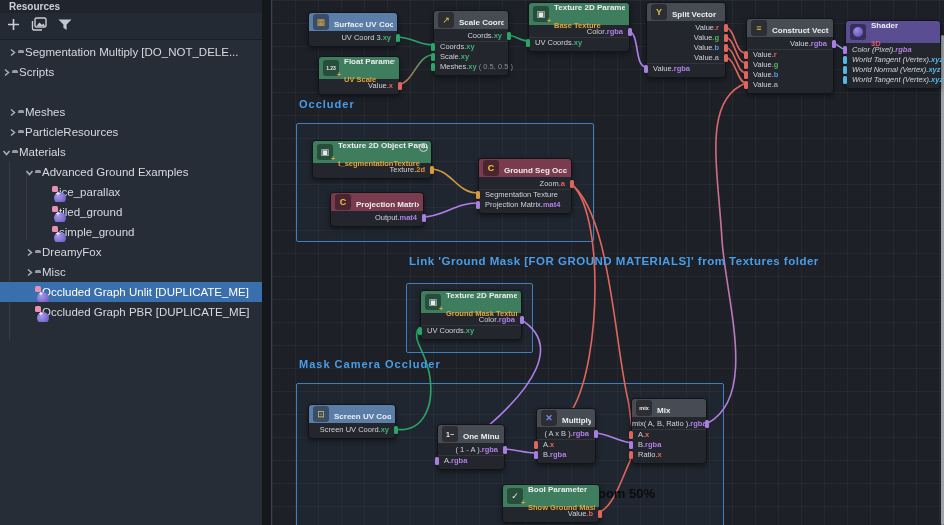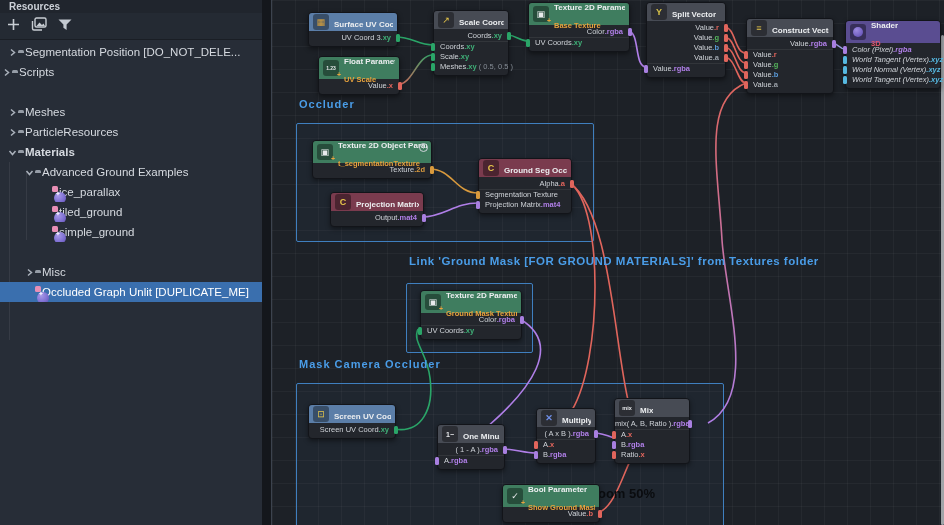--- a/index.html
+++ b/index.html
@@ -102,21 +102,21 @@
     <div id="tree">
       <div class="guide" style="left:9px;top:122px;height:178px;"></div>
       <div class="guide" style="left:26px;top:132px;height:68px;"></div>
     <div class="trow" style="top: 2px; padding-left: 6px;">
           <span class="chev">
             <svg width="9" height="9" viewBox="0 0 9 9">
               <path d="M3 1.5 L6.5 4.5 L3 7.5" fill="none" stroke="#aab1bb" stroke-width="1.5"></path>
             </svg>
           </span>
           <span class="ticon"><span class="folder"></span></span>
-          <span>Segmentation Position [DO_NOT_DELE...</span>
+          <span>Segmentation Multiply [DO_NOT_DELE...</span>
         </div>
         <div class="trow" style="top: 22px; ">
           <span class="chev">
             <svg width="9" height="9" viewBox="0 0 9 9">
               <path d="M3 1.5 L6.5 4.5 L3 7.5" fill="none" stroke="#aab1bb" stroke-width="1.5"></path>
             </svg>
           </span>
           <span class="ticon"><span class="folder"></span></span>
           <span>Scripts</span>
         </div>
@@ -131,21 +131,21 @@
         </div>
         <div class="trow" style="top: 82px; padding-left: 6px;">
           <span class="chev">
             <svg width="9" height="9" viewBox="0 0 9 9">
               <path d="M3 1.5 L6.5 4.5 L3 7.5" fill="none" stroke="#aab1bb" stroke-width="1.5"></path>
             </svg>
           </span>
           <span class="ticon"><span class="folder"></span></span>
           <span>ParticleResources</span>
         </div>
-        <div class="trow" style="top: 102px; padding-left: 6px; font-weight: bold;">
+        <div class="trow" style="top: 102px; ">
           <span class="chev">
             <svg width="9" height="9" viewBox="0 0 9 9">
               <path d="M1.5 3 L4.5 6.5 L7.5 3" fill="none" stroke="#aab1bb" stroke-width="1.5"></path>
             </svg>
           </span>
           <span class="ticon"><span class="folder"></span></span>
           <span>Materials</span>
         </div>
         <div class="trow" style="top: 122px; padding-left: 23px;">
           <span class="chev">
@@ -164,33 +164,47 @@
         <div class="trow" style="top: 162px; padding-left: 40px;">
           <span class="chev"></span>
           <span class="ticon"><span class="mat"><span class="orb"></span><span class="spark">✦</span><span class="chip"></span></span></span>
           <span>tiled_ground</span>
         </div>
         <div class="trow" style="top: 182px; padding-left: 40px;">
           <span class="chev"></span>
           <span class="ticon"><span class="mat"><span class="orb"></span><span class="spark">✦</span><span class="chip"></span></span></span>
           <span>simple_ground</span>
         </div>
+        <div class="trow" style="top: 202px; padding-left: 23px;">
+          <span class="chev">
+            <svg width="9" height="9" viewBox="0 0 9 9">
+              <path d="M3 1.5 L6.5 4.5 L3 7.5" fill="none" stroke="#aab1bb" stroke-width="1.5"></path>
+            </svg>
+          </span>
+          <span class="ticon"><span class="folder"></span></span>
+          <span>DreamyFox</span>
+        </div>
         <div class="trow" style="top: 222px; padding-left: 23px;">
           <span class="chev">
             <svg width="9" height="9" viewBox="0 0 9 9">
               <path d="M3 1.5 L6.5 4.5 L3 7.5" fill="none" stroke="#aab1bb" stroke-width="1.5"></path>
             </svg>
           </span>
           <span class="ticon"><span class="folder"></span></span>
           <span>Misc</span>
         </div>
         <div class="trow selected" style="top: 242px; padding-left: 23px;">
           <span class="chev"></span>
           <span class="ticon"><span class="mat"><span class="orb"></span><span class="spark">✦</span><span class="chip"></span></span></span>
           <span>Occluded Graph Unlit [DUPLICATE_ME]</span>
+        </div>
+        <div class="trow" style="top: 262px; padding-left: 23px;">
+          <span class="chev"></span>
+          <span class="ticon"><span class="mat"><span class="orb"></span><span class="spark">✦</span><span class="chip"></span></span></span>
+          <span>Occluded Graph PBR [DUPLICATE_ME]</span>
         </div>
       </div>
   </div>
   <div id="gutter"></div>
 
   <div id="canvas">
     <div class="group" style="left: 24px; top: 123px; width: 296px; height: 117px;"></div>
       <div class="group" style="left: 134px; top: 283px; width: 125px; height: 68px;"></div>
       <div class="group" style="left: 24px; top: 383px; width: 426px; height: 142px;"></div>
       <svg id="wires" width="672" height="525" viewBox="0 0 672 525">
@@ -343,21 +357,21 @@
         </div>
       </div>
       <div class="node" style="left: 206px; top: 158px; width: 92px;">
         <div class="nhead" style="background: rgb(122, 59, 78); height: 18px;">
           <span class="nicon">
             <span style="color:#e8c84a;font-size:9px;font-weight:bold;">C</span>
           </span>
     <span class="ntitles"><span class="ntitle">Ground Seg Occluder</span></span>
         </div>
         <div style="padding: 2px 0px 3px;">
-          <div class="nrow out"><span>Alpha</span><span class="sfx" style="color:#e0655c">.a</span><span class="port o" style="background:#e0655c"></span></div>
+          <div class="nrow out"><span>Zoom</span><span class="sfx" style="color:#e0655c">.a</span><span class="port o" style="background:#e0655c"></span></div>
           <div class="nrow in sep"><span>Segmentation Texture</span><span class="port i" style="background:#d99a3d"></span></div>
           <div class="nrow in"><span>Projection Matrix</span><span class="sfx" style="color:#b07fe8">.mat4</span><span class="port i" style="background:#a87fe0"></span></div>
         </div>
       </div>
       <div class="node" style="left: 58px; top: 192px; width: 92px;">
         <div class="nhead" style="background: rgb(122, 59, 78); height: 18px;">
           <span class="nicon">
             <span style="color:#e8c84a;font-size:9px;font-weight:bold;">C</span>
           </span>
     <span class="ntitles"><span class="ntitle">Projection Matrix</span></span>
@@ -408,21 +422,21 @@
             <span style="color:#6f8fe8;font-size:9px;font-weight:bold;">✕</span>
           </span>
     <span class="ntitles"><span class="ntitle">Multiply</span></span>
         </div>
         <div style="padding: 2px 0px 3px;">
           <div class="nrow out"><span>( A x B )</span><span class="sfx" style="color:#b07fe8">.rgba</span><span class="port o" style="background:#a87fe0"></span></div>
           <div class="nrow in sep"><span>A</span><span class="sfx" style="color:#e0655c">.x</span><span class="port i" style="background:#e0655c"></span></div>
           <div class="nrow in"><span>B</span><span class="sfx" style="color:#b07fe8">.rgba</span><span class="port i" style="background:#a87fe0"></span></div>
         </div>
       </div>
-      <div class="node" style="left: 342px; top: 398px; width: 74px;">
+      <div class="node" style="left: 359px; top: 398px; width: 74px;">
         <div class="nhead" style="background: rgb(71, 75, 84); height: 18px;">
           <span class="nicon">
             <span style="font-size:5.5px;font-weight:bold;">mix</span>
           </span>
     <span class="ntitles"><span class="ntitle">Mix</span></span>
         </div>
         <div style="padding: 2px 0px 3px;">
           <div class="nrow out"><span>mix( A, B, Ratio )</span><span class="sfx" style="color:#b07fe8">.rgba</span><span class="port o" style="background:#a87fe0"></span></div>
           <div class="nrow in sep"><span>A</span><span class="sfx" style="color:#e0655c">.x</span><span class="port i" style="background:#e0655c"></span></div>
           <div class="nrow in"><span>B</span><span class="sfx" style="color:#b07fe8">.rgba</span><span class="port i" style="background:#a87fe0"></span></div>

